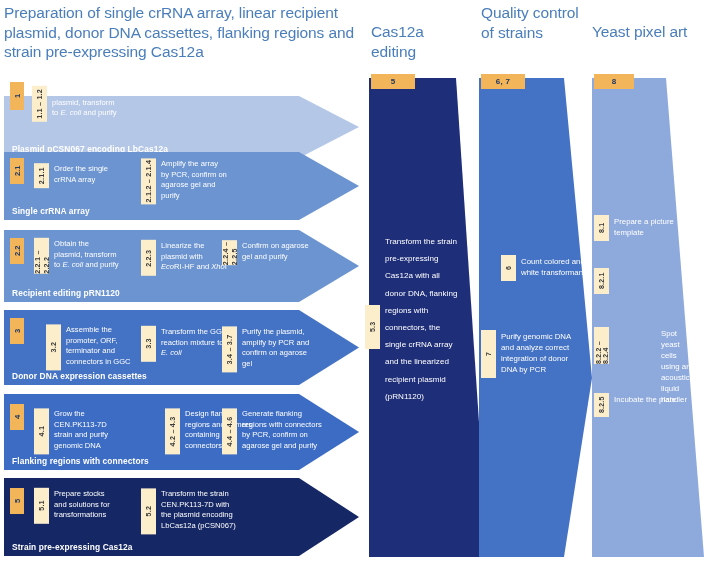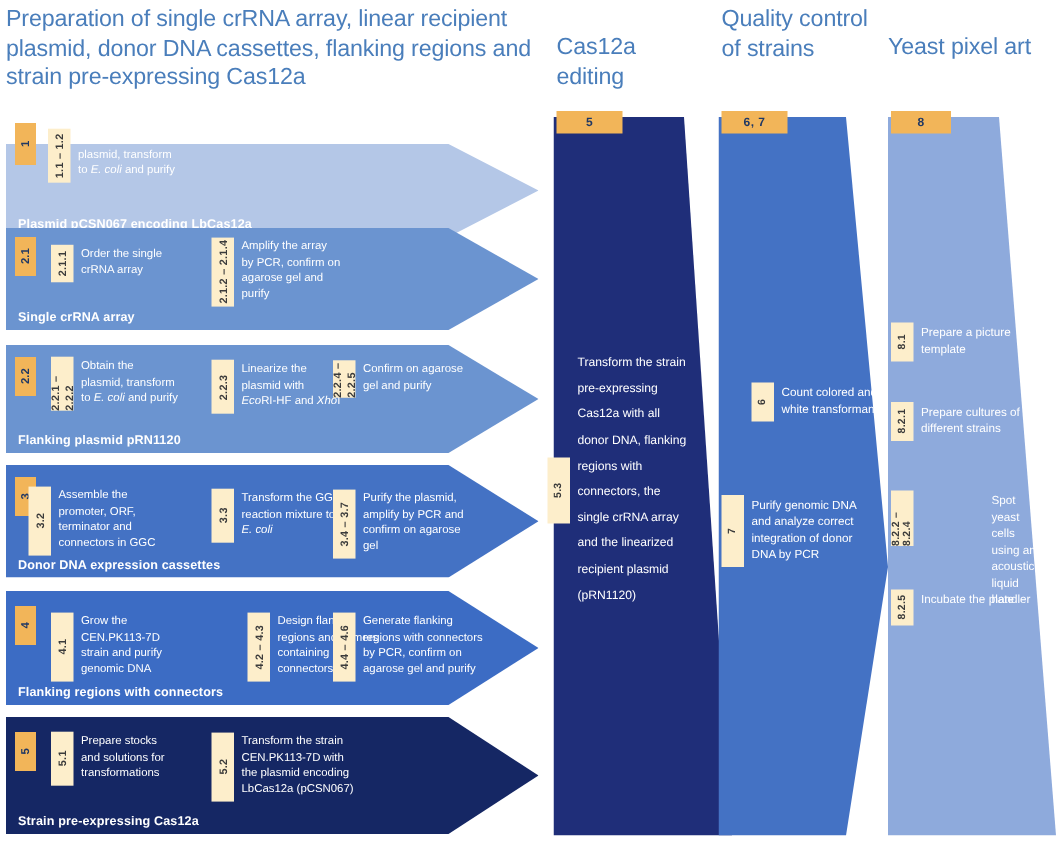--- a/index.html
+++ b/index.html
@@ -167,21 +167,21 @@
           </svg>
         </div>
         <div class="stage-caption">Single crRNA array</div>
       </div>
       <div class="stage" style="top: 230px; height: 72px;">
         <div class="arrow-shape">
           <svg viewBox="0 0 355 72" preserveAspectRatio="none">
             <polygon points="0,0 295,0 355,36 295,72 0,72" fill="#6b94d0"></polygon>
           </svg>
         </div>
-        <div class="stage-caption">Flanking plasmid pRN1120</div>
+        <div class="stage-caption">Recipient editing pRN1120</div>
       </div>
       <div class="stage" style="top: 310px; height: 75px;">
         <div class="arrow-shape">
           <svg viewBox="0 0 355 75" preserveAspectRatio="none">
             <polygon points="0,0 295,0 355,37.5 295,75 0,75" fill="#4472c4"></polygon>
           </svg>
         </div>
         <div class="stage-caption">Donor DNA expression cassettes</div>
       </div>
       <div class="stage" style="top: 394px; height: 76px;">
@@ -236,21 +236,20 @@
     </svg>
   </div>
   <div class="tall-num" id="yeast-num" style="left:594px; top:74px; width:40px;">8</div>
   <div id="yeast-steps">
       <div class="vstep" style="left: 594px; top: 215px; width: 103px; height: 26px;">
         <div class="step-num">8.1</div>
         <div class="step-text" style="width:88px">Prepare a picture<br>template</div>
       </div>
       <div class="vstep" style="left: 594px; top: 268px; width: 103px; height: 26px;">
         <div class="step-num">8.2.1</div>
-        <div class="step-text" style="width:88px">Prepare cultures of<br>different strains</div>
       </div>
       <div class="vstep" style="left: 594px; top: 327px; width: 103px; height: 37px; gap: 47px;">
         <div class="step-num">8.2.2 – 8.2.4</div>
         <div class="step-text" style="width:88px">Spot yeast cells<br>using an acoustic<br>liquid handler</div>
       </div>
       <div class="vstep" style="left: 594px; top: 393px; width: 103px; height: 24px;">
         <div class="step-num">8.2.5</div>
         <div class="step-text" style="width:88px">Incubate the plate</div>
       </div>
     </div>
@@ -276,21 +275,21 @@
     </div>
     <div class="step" style="left: 141px; top: 240px; width: 123px; height: 35.8px;">
       <div class="step-num">2.2.3</div>
       <div class="step-text" style="width: 108px;">Linearize the<br>plasmid with<br><i>Eco</i>RI-HF and <i>Xho</i>I</div>
     </div>
     <div class="step" style="left: 222px; top: 240px; width: 141px; height: 25.2px;">
       <div class="step-num">2.2.4 – 2.2.5</div>
       <div class="step-text" style="width: 126px;">Confirm on agarose<br>gel and purify</div>
     </div>
     <div class="stage-num" style="top: 318px; height: 26px; position: absolute;">3</div>
-    <div class="step" style="left: 19px; top: 324px; width: 125px; height: 46.4px;">
+    <div class="step" style="left: 46px; top: 324px; width: 125px; height: 46.4px;">
       <div class="step-num">3.2</div>
       <div class="step-text" style="width: 110px;">Assemble the<br>promoter, ORF,<br>terminator and<br>connectors in GGC</div>
     </div>
     <div class="step" style="left: 141px; top: 326px; width: 127px; height: 35.8px;">
       <div class="step-num">3.3</div>
       <div class="step-text" style="width: 112px;">Transform the GGC<br>reaction mixture to<br><i>E. coli</i></div>
     </div>
     <div class="step" style="left: 222px; top: 326px; width: 137px; height: 46.4px;">
       <div class="step-num">3.4 – 3.7</div>
       <div class="step-text" style="width: 122px;">Purify the plasmid,<br>amplify by PCR and<br>confirm on agarose<br>gel</div>

